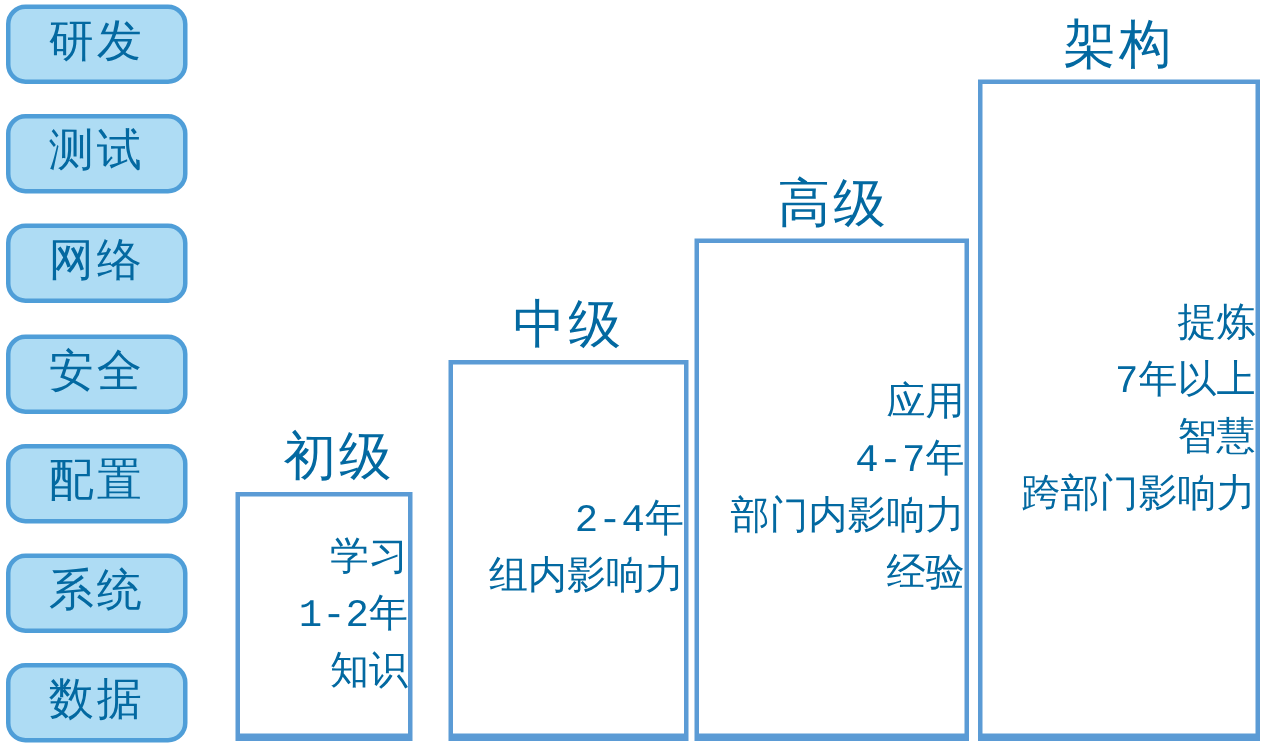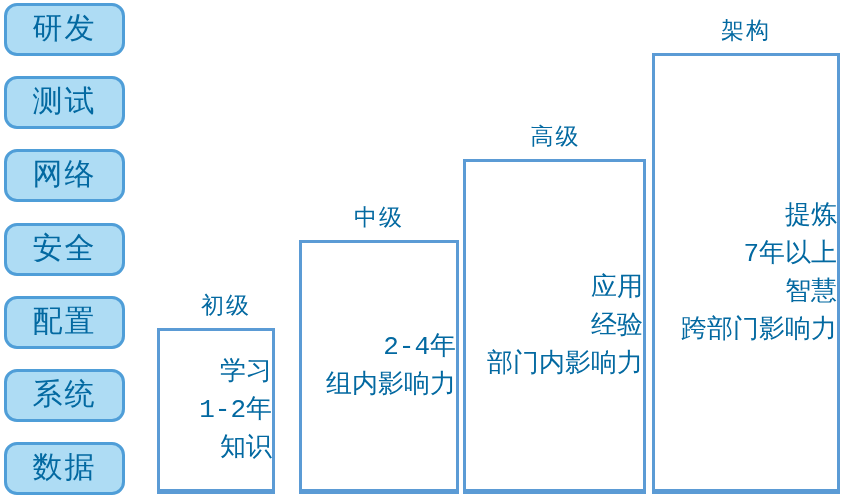--- a/index.html
+++ b/index.html
@@ -51,21 +51,21 @@
     line-height: 38px;
     white-space: nowrap;
     text-align: center;
   }
   
   .step-label {
     position: absolute;
     height: 34px;
     line-height: 34px;
     text-align: center;
-    font-size: 23px;
+    font-size: 35px;
     letter-spacing: 2px;
   }
 </style>
 </head>
 <body>
 
 <div class="stage">
 
   <div class="chip" style="top:3px">研发</div>
   <div class="chip" style="top:76px">测试</div>
@@ -84,22 +84,23 @@
 
   <div class="step-label" style="left:299px; top:202px; width:160px;">中级</div>
   <div class="step-box" style="left:299px; top:240px; width:160px; height:254px;">
     <div class="step-line">2-4年</div>
     <div class="step-line">组内影响力</div>
   </div>
 
   <div class="step-label" style="left:463px; top:121px; width:185px;">高级</div>
   <div class="step-box" style="left:463px; top:159px; width:183px; height:335px;">
     <div class="step-line">应用</div>
+    <div class="step-line">4-7年</div>
+    <div class="step-line">部门内影响力</div>
     <div class="step-line">经验</div>
-    <div class="step-line">部门内影响力</div>
   </div>
 
   <div class="step-label" style="left:652px; top:15px; width:188px;">架构</div>
   <div class="step-box" style="left:652px; top:53px; width:188px; height:441px;">
     <div class="step-line">提炼</div>
     <div class="step-line">7年以上</div>
     <div class="step-line">智慧</div>
     <div class="step-line">跨部门影响力</div>
   </div>
 

